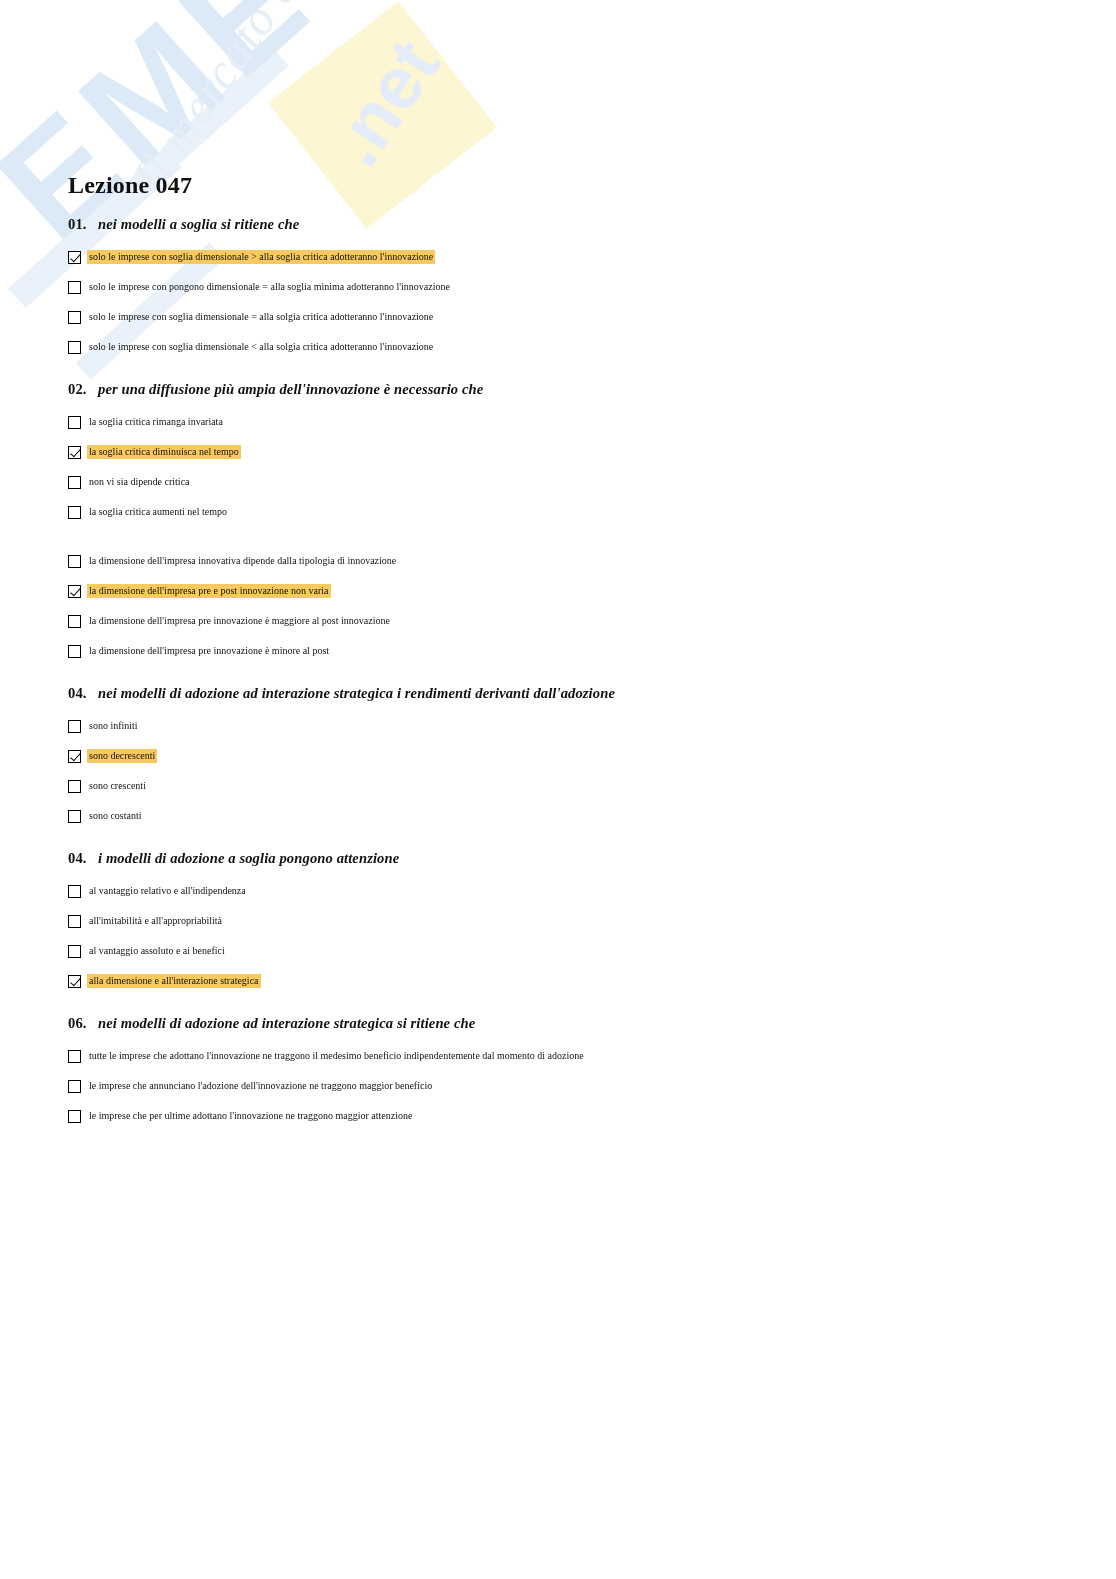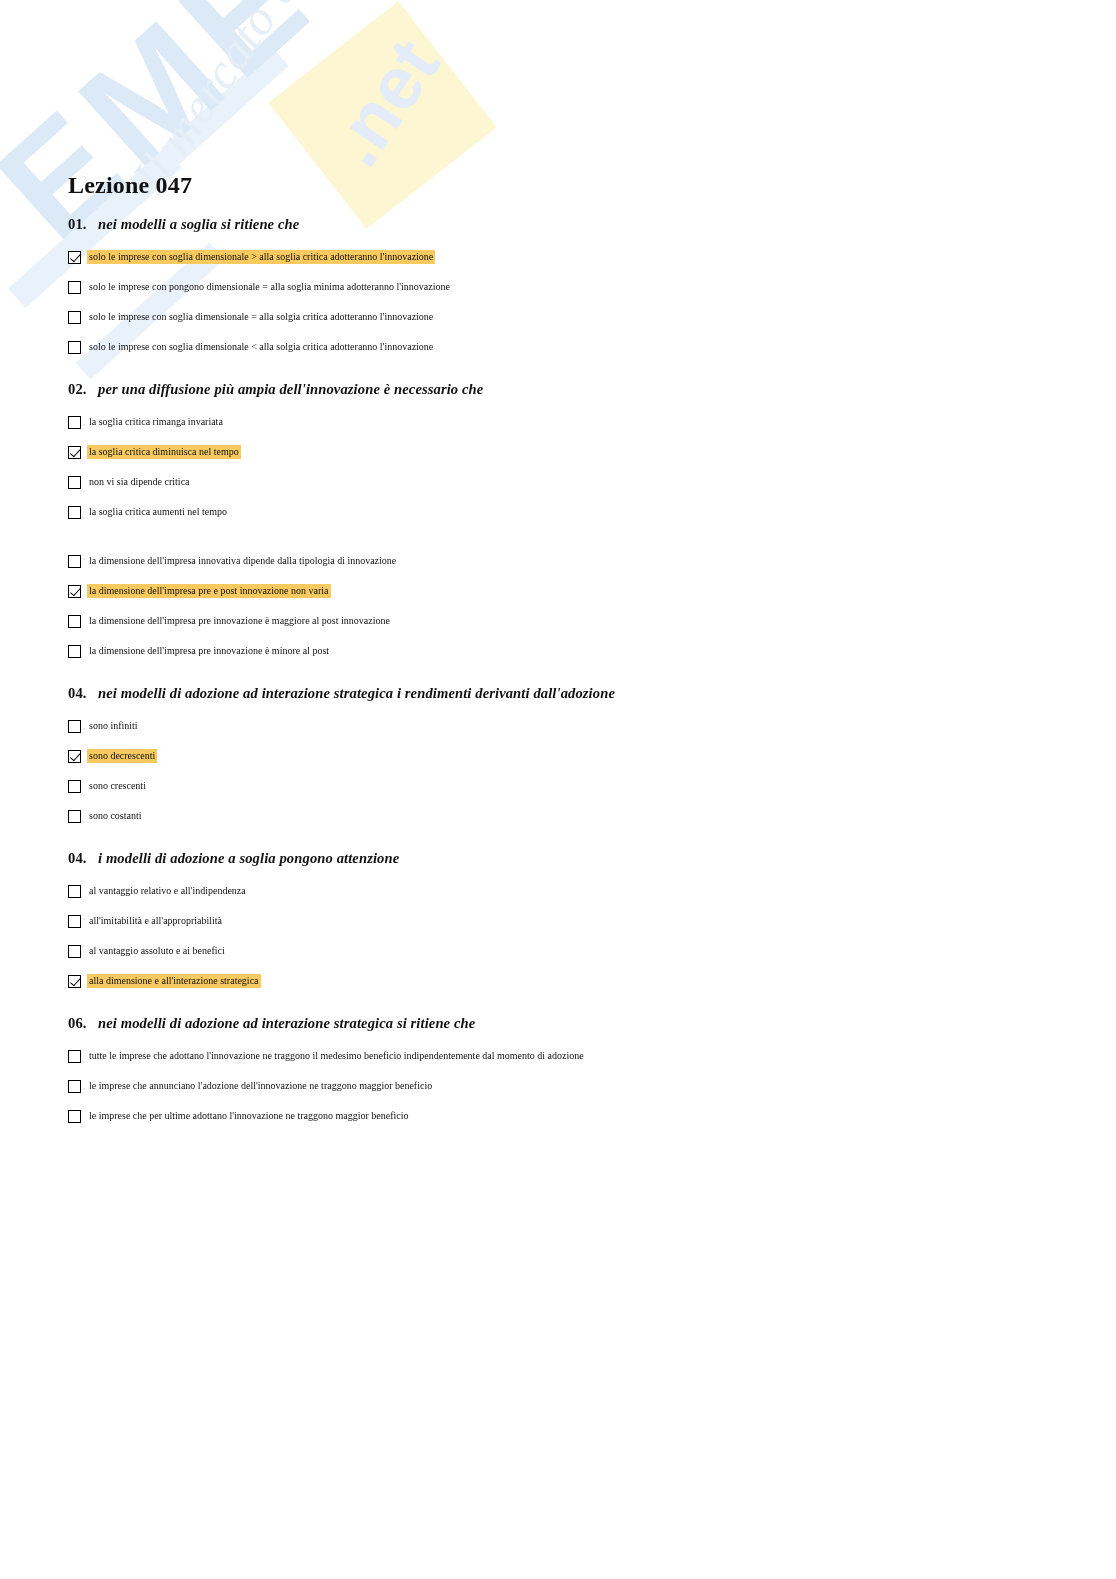--- a/index.html
+++ b/index.html
@@ -264,17 +264,17 @@
         <div class="answer-row">
           <span class="checkbox"></span>
           <span class="answer-text">tutte le imprese che adottano l'innovazione ne traggono il medesimo beneficio indipendentemente dal momento di adozione</span>
         </div>
         <div class="answer-row">
           <span class="checkbox"></span>
           <span class="answer-text">le imprese che annunciano l'adozione dell'innovazione ne traggono maggior beneficio</span>
         </div>
         <div class="answer-row">
           <span class="checkbox"></span>
-          <span class="answer-text">le imprese che per ultime adottano l'innovazione ne traggono maggior beneficio</span>
+          <span class="answer-text">le imprese che per ultime adottano l'innovazione ne traggono maggior attenzione</span>
         </div>
       </div>
     </div>
 </div>
 
 </body></html>

